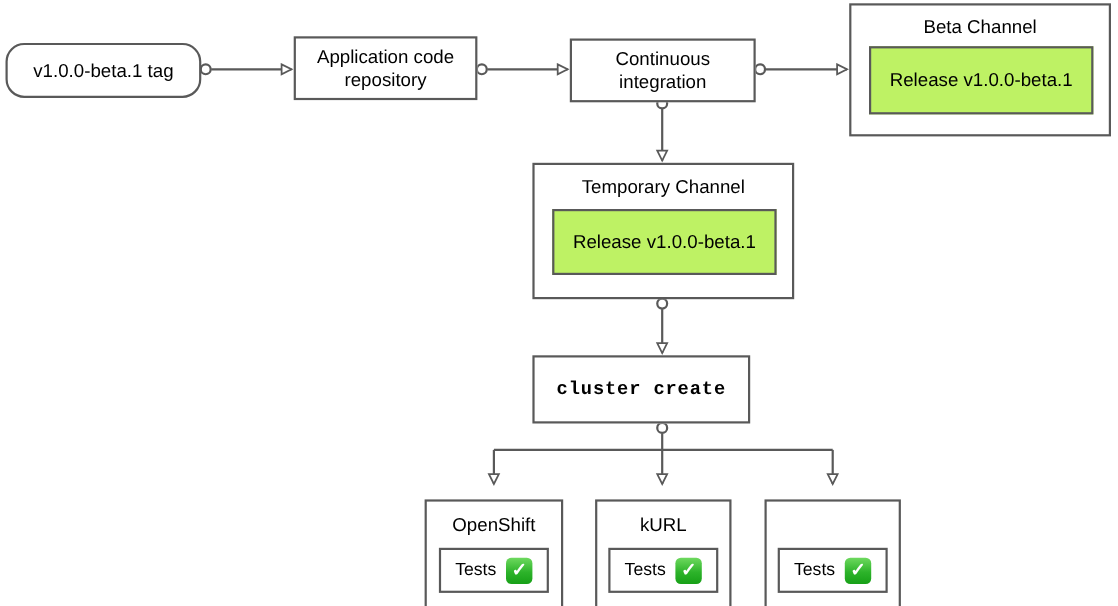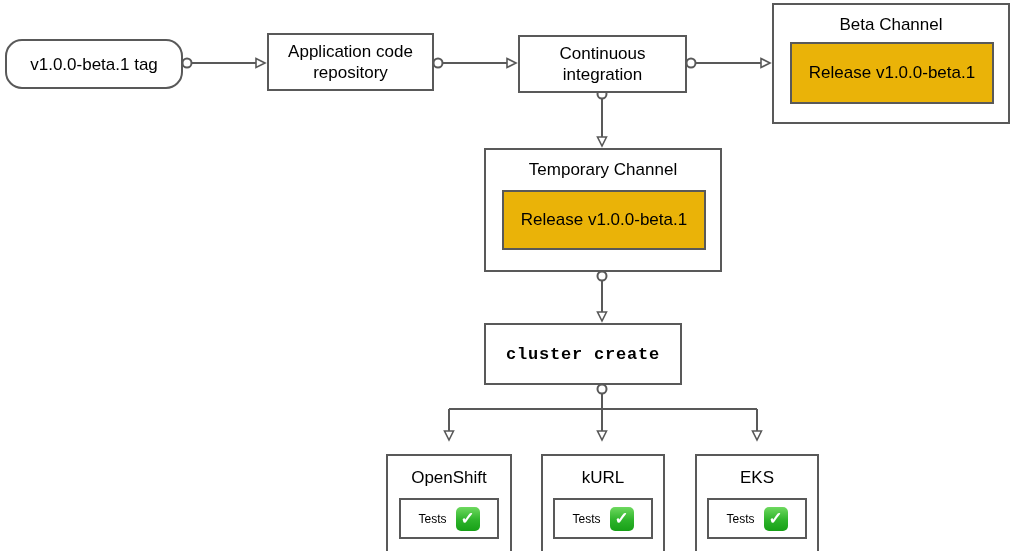--- a/index.html
+++ b/index.html
@@ -44,21 +44,21 @@
     position: absolute;
     left: 0; right: 0;
     top: 9px;
     text-align: center;
     font-size: 17px;
     line-height: 21px;
   }
 
   .inner-node {
     position: absolute;
-    background: #eab308;
+    background: #bef264;
     border: 2px solid #595959;
     display: flex;
     align-items: center;
     justify-content: center;
     text-align: center;
     font-size: 17px;
   }
 
   
   .node-tag            { left: 5px;   top: 39px;  width: 178px; height: 50px; border-radius: 17px; }
@@ -84,21 +84,21 @@
   .cluster-title {
     position: absolute; left: 0; right: 0; top: 12px;
     text-align: center; font-size: 17px;
   }
 
   .tests-box {
     position: absolute; left: 50%; transform: translateX(-50%);
     top: 42px; width: 100px; height: 41px;
     border: 2px solid #595959; background: #ffffff;
     display: flex; align-items: center; justify-content: center;
-    gap: 9px; font-size: 12px;
+    gap: 9px; font-size: 16px;
   }
 
   .check-icon {
     display: inline-block;
     width: 24px; height: 24px;
     border-radius: 5px;
     background: linear-gradient(180deg, #6ed95f 0%, #2db32a 55%, #17a017 100%);
     position: relative;
     flex: 0 0 auto;
   }
@@ -192,20 +192,19 @@
 
   <div class="cluster-node node-kurl">
     <div class="cluster-title">kURL</div>
     <div class="tests-box">
       <span>Tests</span>
       <span class="check-icon"></span>
     </div>
   </div>
 
   <div class="cluster-node node-eks">
-    <div class="cluster-title">EKS</div>
     <div class="tests-box">
       <span>Tests</span>
       <span class="check-icon"></span>
     </div>
   </div>
 
 </div>
 
 </body></html>

